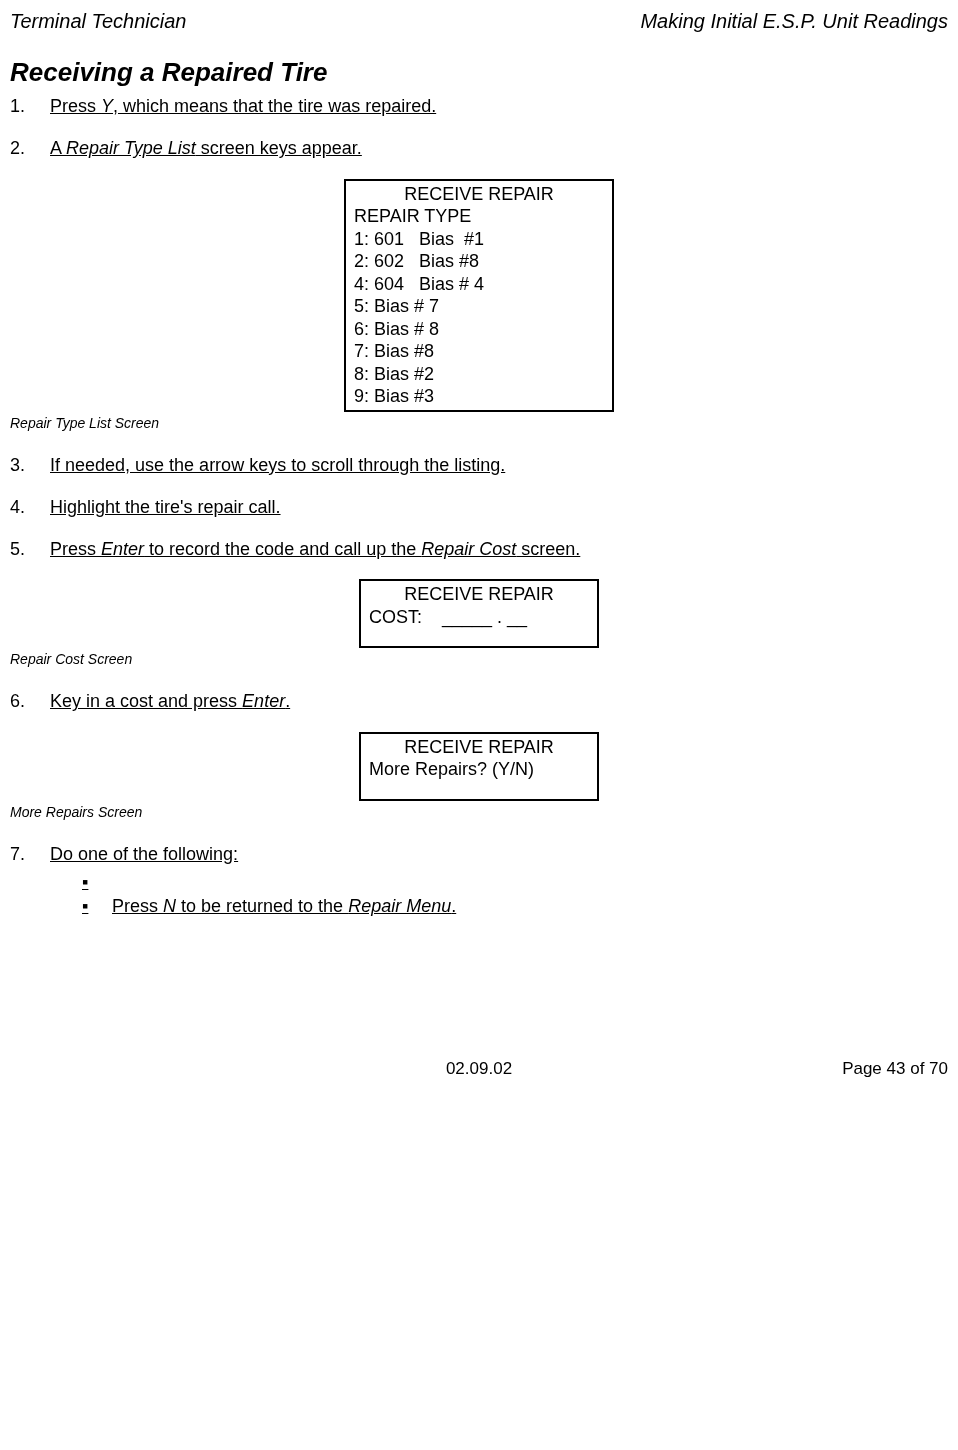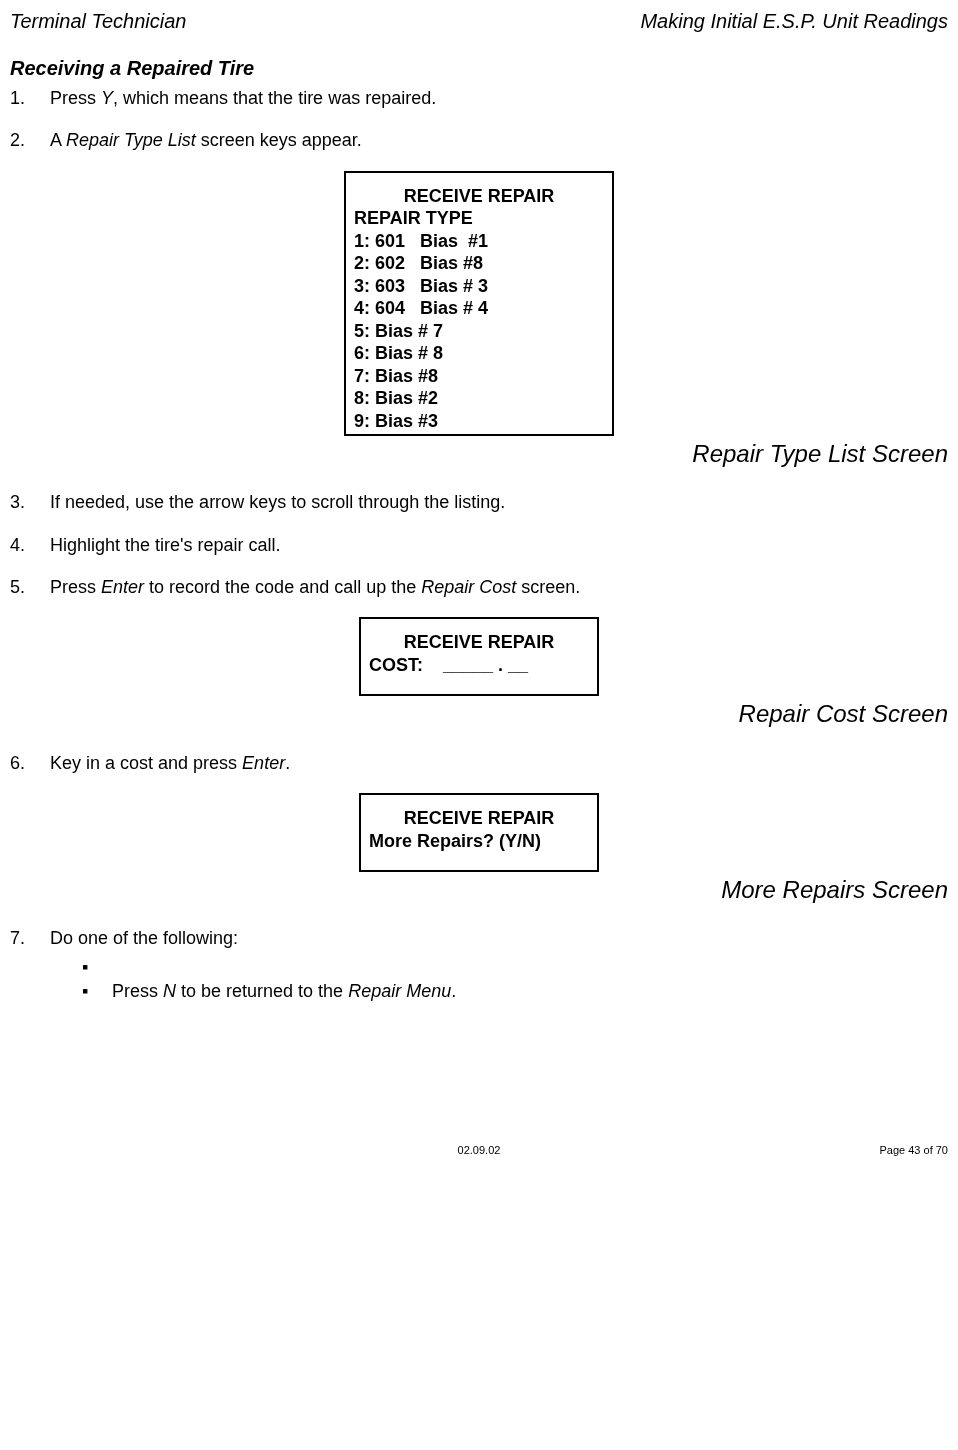--- a/index.html
+++ b/index.html
@@ -14,71 +14,72 @@
     display: flex;
     justify-content: space-between;
     font-style: italic;
     font-size: 20px;
     margin-bottom: 20px;
     align-items: center;
   }
   .section-heading {
     font-weight: bold;
     font-style: italic;
-    font-size: 20px;
+    font-size: 26px;
     margin-bottom: 4px;
   }
   .step {
     display: flex;
     margin-bottom: 18px;
   }
   .step-num {
     flex: 0 0 40px;
   }
   .step-body {
     flex: 1;
+    text-decoration: underline;
   }
   .italic { font-style: italic; }
   .screen-wrap {
     margin: 0 auto 2px auto;
     display: flex;
     justify-content: center;
   }
   .screen-box {
     border: 2px solid #000;
-    padding: 12px 8px 2px 8px;
-    font-weight: bold;
+    padding: 2px 8px 2px 8px;
+    font-weight: normal;
     font-size: 18px;
     line-height: 1.25;
   }
   .screen-box .title {
     text-align: center;
   }
   .screen-box .row { white-space: pre; }
   .screen-caption {
-    text-align: right;
+    text-align: left;
     font-style: italic;
-    font-size: 24px;
+    font-size: 14px;
     margin-bottom: 20px;
   }
   .bullets {
     margin-top: 4px;
   }
   .bullet-row {
     display: flex;
     margin-left: 32px;
   }
   .bullet-mark {
     flex: 0 0 30px;
   }
   .footer-row {
     margin-top: 140px;
     display: flex;
     justify-content: space-between;
-    font-size: 11px;
+    font-size: 17px;
     gap: 46px;
   }
   .footer-row .left { flex:1; }
   .footer-row .center { flex:1; text-align:center; }
   .footer-row .right { flex:1; text-align:right; }
 </style>
 </head>
 <body>
 
 <div class="header-row">
@@ -101,21 +102,20 @@
     <span>A </span><span class="italic">Repair Type List</span><span> screen keys appear.</span>
   </div>
 </div>
 
 <div class="screen-wrap">
   <div class="screen-box" style="width:250px;">
     <div class="title">RECEIVE REPAIR</div>
     <div class="row">REPAIR TYPE</div>
     <div class="row">1: 601   Bias  #1</div>
     <div class="row">2: 602   Bias #8</div>
-    <div class="row">3: 603   Bias # 3</div>
     <div class="row">4: 604   Bias # 4</div>
     <div class="row">5: Bias # 7</div>
     <div class="row">6: Bias # 8</div>
     <div class="row">7: Bias #8</div>
     <div class="row">8: Bias #2</div>
     <div class="row">9: Bias #3</div>
   </div>
 </div>
 <div class="screen-caption">Repair Type List Screen</div>
 

